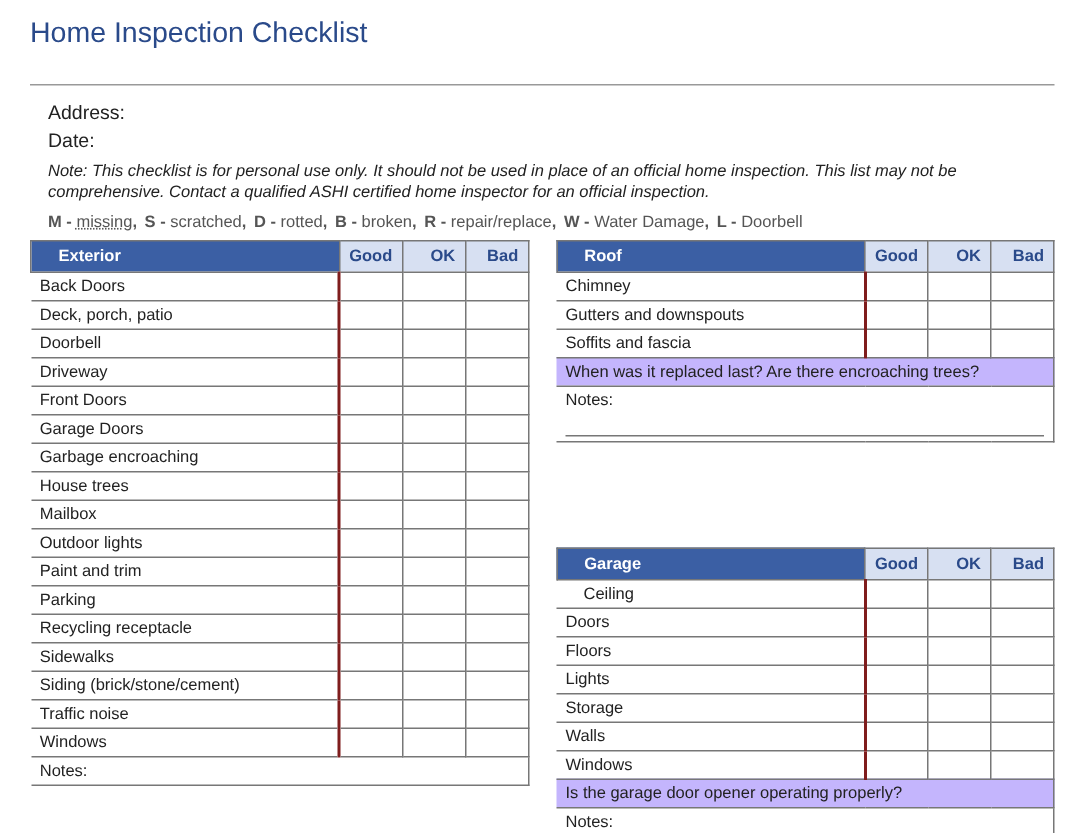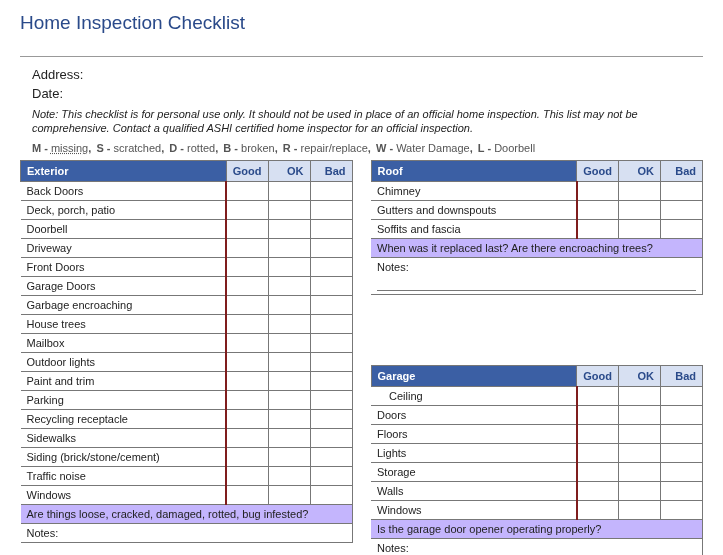--- a/index.html
+++ b/index.html
@@ -52,21 +52,21 @@
   table.section th, table.section td {
     border: 1px solid #777;
     padding: 3px 6px;
     font-size: 11px;
   }
   table.section th.sec-title {
     background: #3b5fa4;
     color: #fff;
     text-align: left;
     font-weight: 700;
-    padding: 4px 6px;
+    padding: 4px 18px;
   }
   table.section th.rating {
     background: #d7e0f2;
     color: #2a4a8a;
     text-align: right;
     font-weight: 700;
     width: 42px;
   }
   table.section td.item-label {
     border-left: none;
@@ -227,23 +227,20 @@
             <td class="cell"></td>
           </tr>
           <tr>
             <td class="item-label">Windows</td>
             <td class="cell"></td>
             <td class="cell"></td>
             <td class="cell"></td>
           </tr>
         </tbody>
       <tbody>
-          <tr class="prompt-row">
-        <td colspan="4">Are things loose, cracked, damaged, rotted, bug infested?</td>
-      </tr>
       <tr class="notes-row">
         <td colspan="4">
           <span>Notes:</span>
         </td>
       </tr>
     </tbody>
       </table>
   </div>
 
   <div class="col">

